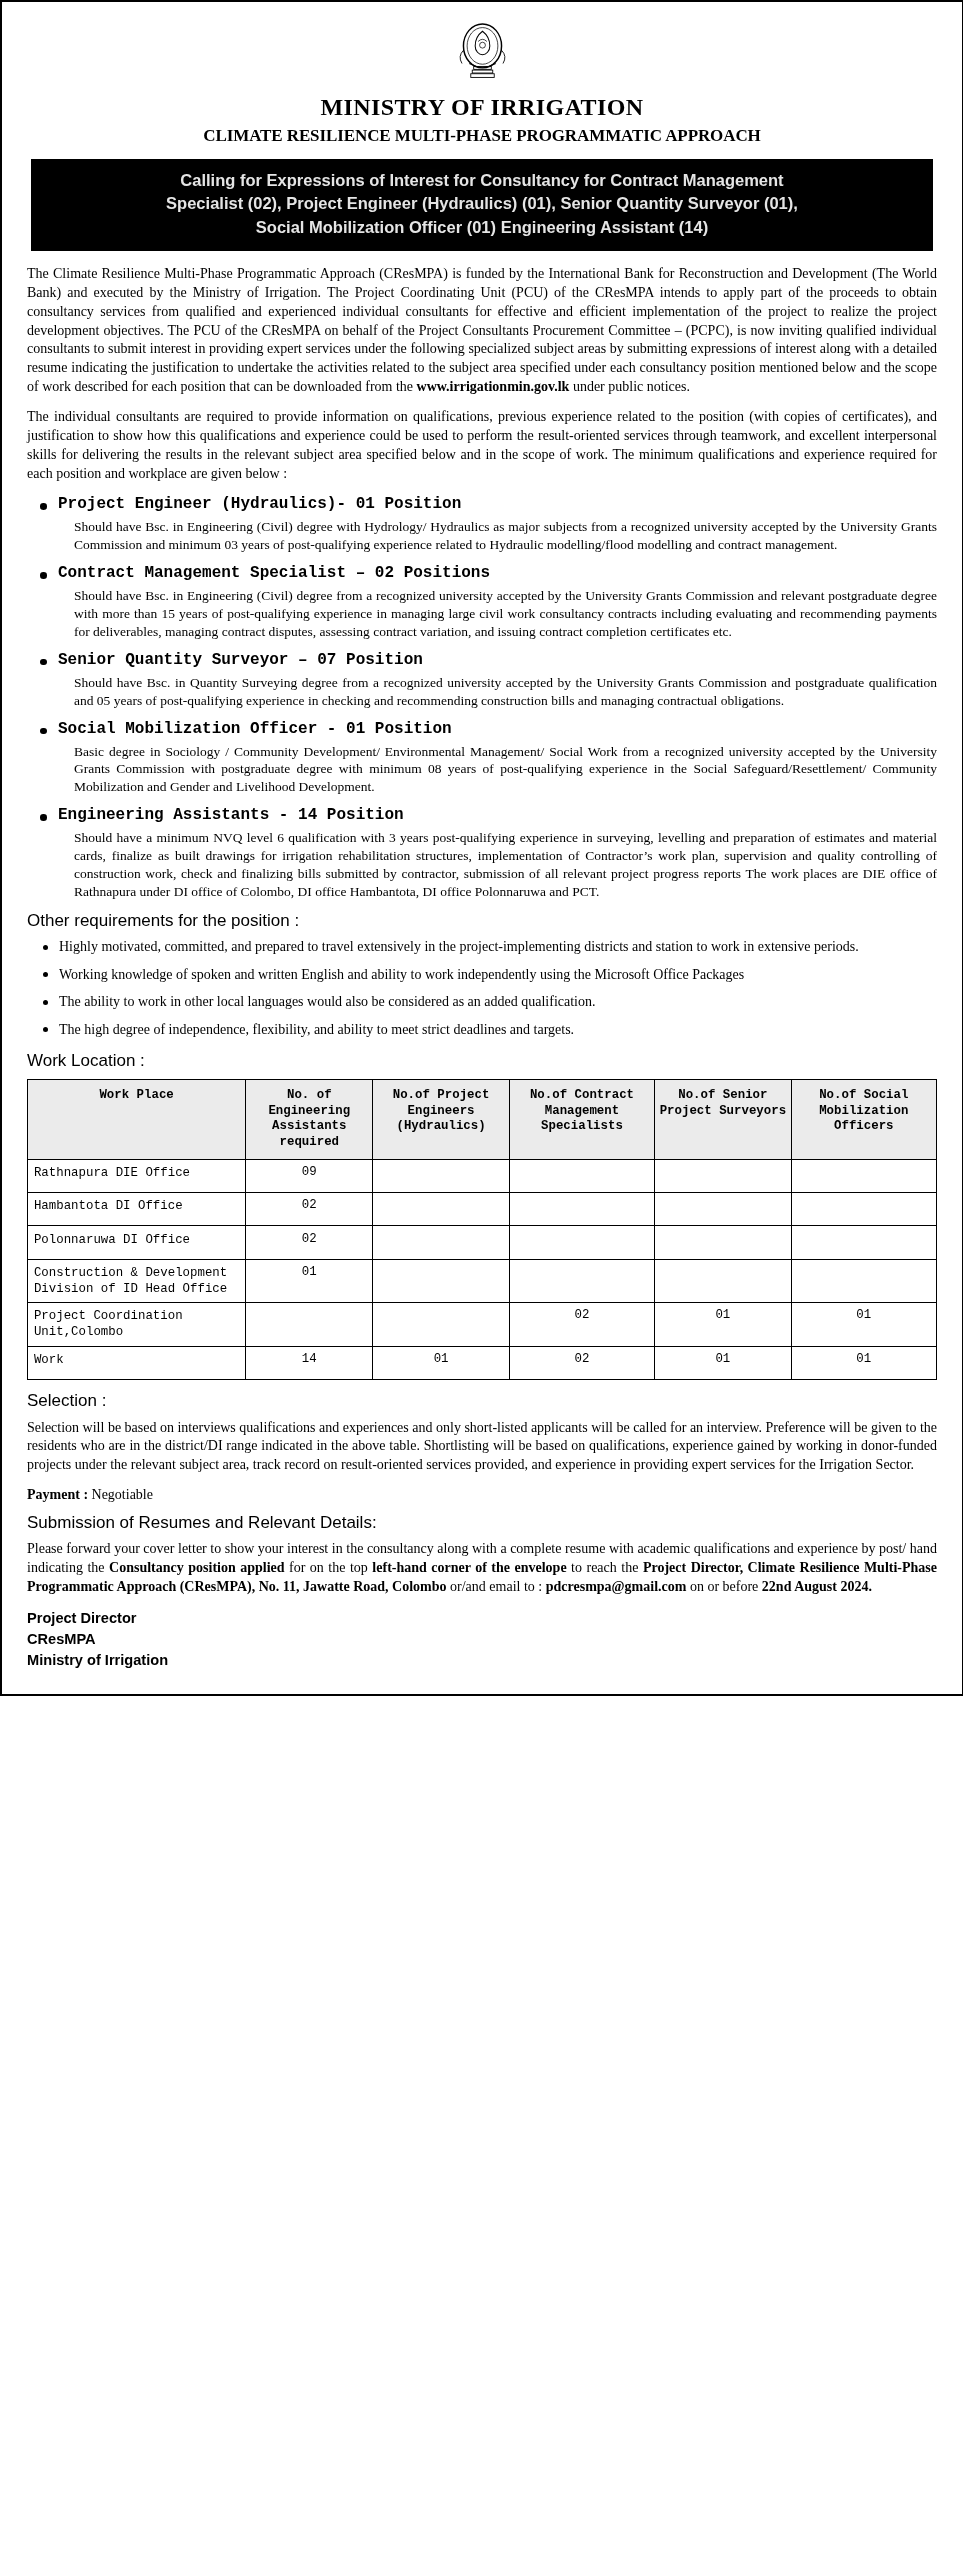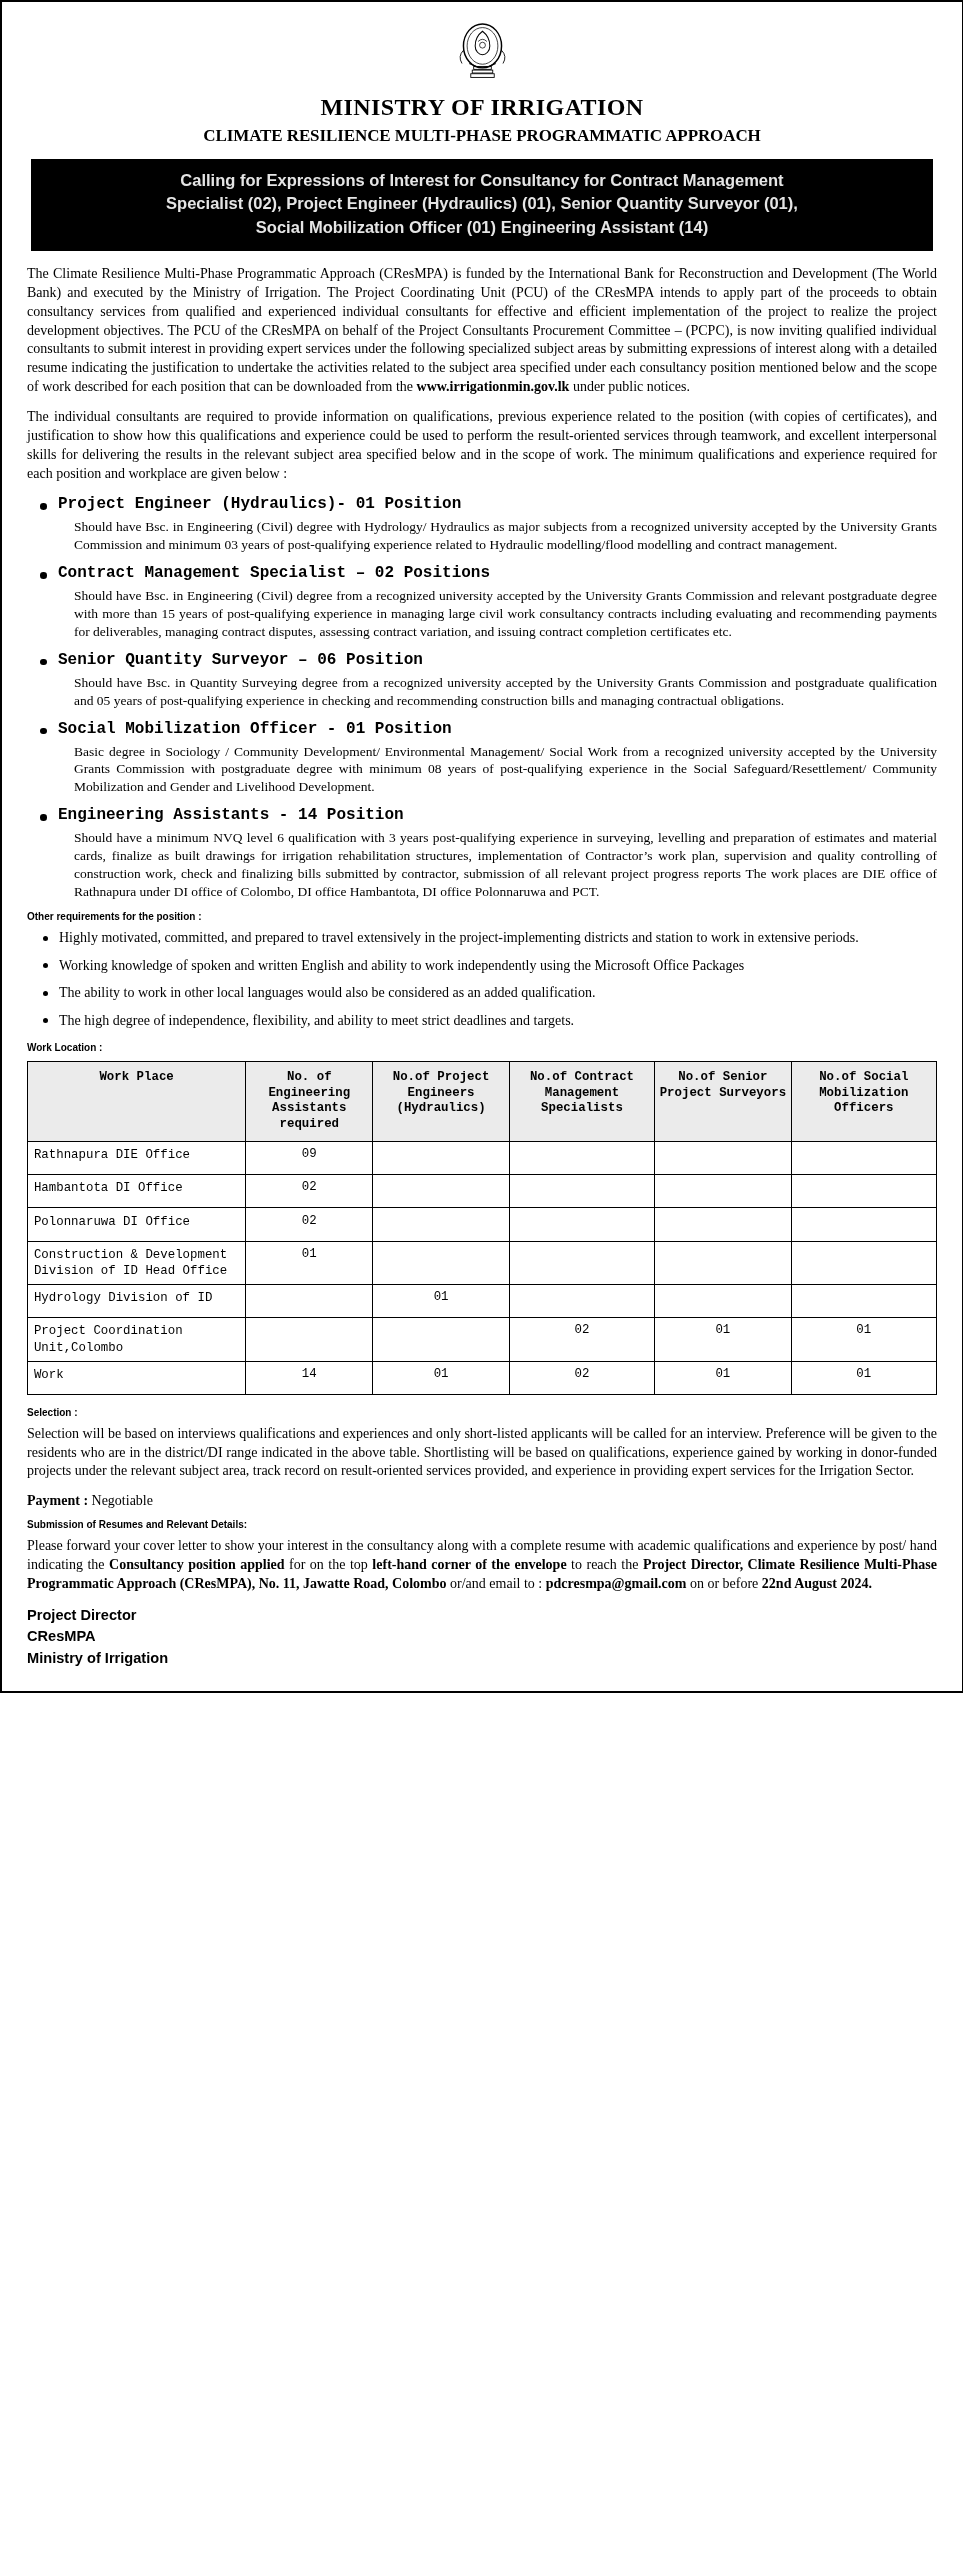--- a/index.html
+++ b/index.html
@@ -85,22 +85,22 @@
     margin-bottom: 5.1px;
   }
   .pos-desc {
     font-size: 13.5px;
     line-height: 1.32;
     text-align: justify;
     margin: 0 0 0 16px;
   }
   .sec-head {
     font-family: "Liberation Sans", sans-serif;
-    font-weight: bold;
-    font-size: 10px;
+    font-weight: normal;
+    font-size: 17px;
     margin: 10.2px 0 7.3px 0;
   }
   ul.reqs {
     list-style: none;
     margin: 0 0 11.7px 0;
     padding: 0;
   }
   ul.reqs > li {
     position: relative;
     padding-left: 32px;
@@ -198,21 +198,21 @@
   <ul class="positions">
     <li>
       <div class="pos-title">Project Engineer (Hydraulics)-  01 Position</div>
       <p class="pos-desc">Should have Bsc. in Engineering (Civil) degree with Hydrology/ Hydraulics as major subjects  from a recognized university accepted by the University Grants Commission and minimum 03 years of post-qualifying experience related to Hydraulic modelling/flood modelling and contract management.</p>
     </li>
     <li>
       <div class="pos-title">Contract Management Specialist – 02 Positions</div>
       <p class="pos-desc">Should have Bsc. in Engineering (Civil) degree from a recognized university accepted by the University Grants Commission and relevant postgraduate degree with more than 15 years of post-qualifying experience in managing large civil work consultancy contracts including evaluating and recommending payments for deliverables, managing contract disputes, assessing contract variation, and issuing contract completion certificates etc.</p>
     </li>
     <li>
-      <div class="pos-title">Senior Quantity Surveyor – 06 Position</div>
+      <div class="pos-title">Senior Quantity Surveyor – 07 Position</div>
       <p class="pos-desc">Should have Bsc. in Quantity Surveying degree from a recognized university accepted by the University Grants Commission and postgraduate qualification and 05 years of post-qualifying experience in checking and recommending construction bills and managing contractual obligations.</p>
     </li>
     <li>
       <div class="pos-title">Social Mobilization Officer - 01 Position</div>
       <p class="pos-desc">Basic degree in Sociology / Community Development/ Environmental Management/ Social Work from a recognized university accepted by the University Grants Commission with postgraduate degree with minimum 08 years of post-qualifying experience in the Social Safeguard/Resettlement/ Community Mobilization and Gender and Livelihood Development.</p>
     </li>
     <li>
       <div class="pos-title">Engineering Assistants -  14 Position</div>
       <p class="pos-desc">Should have a minimum NVQ  level 6 qualification with 3 years post-qualifying experience in surveying, levelling and preparation of estimates and material cards, finalize as built drawings for irrigation rehabilitation structures, implementation of Contractor’s work plan, supervision and quality controlling of construction work, check and finalizing bills submitted by contractor, submission of all relevant project progress reports The work places are DIE office of Rathnapura under DI office of Colombo, DI office Hambantota, DI office Polonnaruwa and PCT.</p>
     </li>
@@ -266,28 +266,20 @@
       </tr>
       <tr>
         <td class="place">Construction &amp; Development Division of ID Head Office</td>
         <td class="num">01</td>
         <td class="num"></td>
         <td class="num"></td>
         <td class="num"></td>
         <td class="num"></td>
       </tr>
       <tr>
-        <td class="place">Hydrology Division of ID</td>
-        <td class="num"></td>
-        <td class="num">01</td>
-        <td class="num"></td>
-        <td class="num"></td>
-        <td class="num"></td>
-      </tr>
-      <tr>
         <td class="place">Project Coordination Unit,Colombo</td>
         <td class="num"></td>
         <td class="num"></td>
         <td class="num">02</td>
         <td class="num">01</td>
         <td class="num">01</td>
       </tr>
       <tr>
         <td class="place">Work</td>
         <td class="num">14</td>

